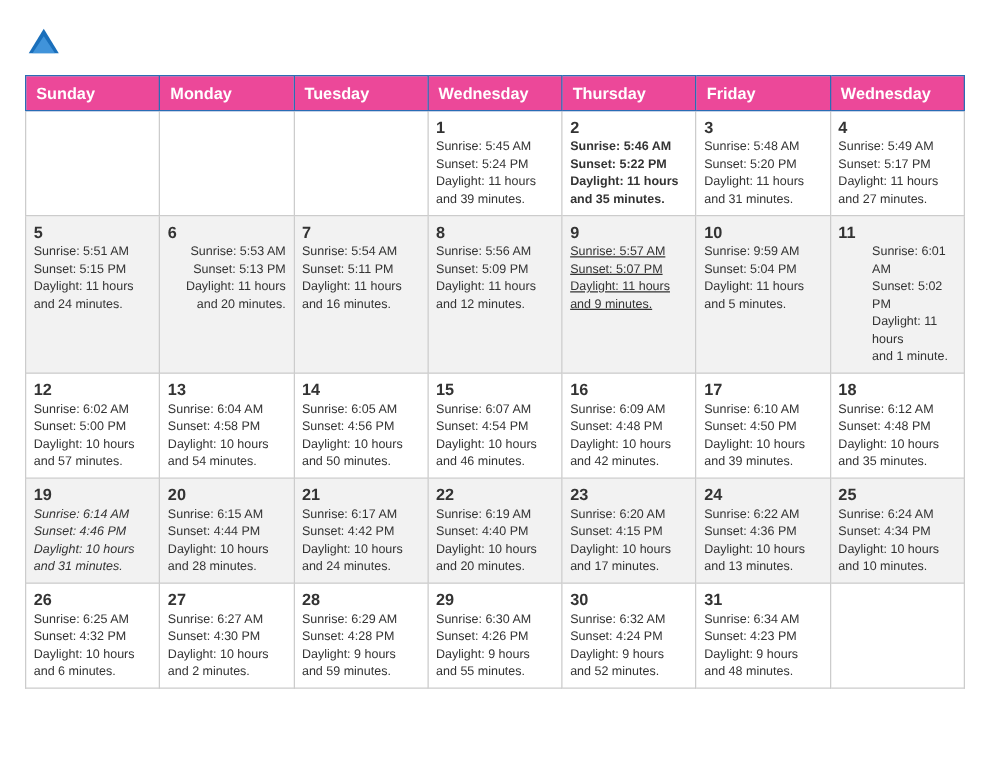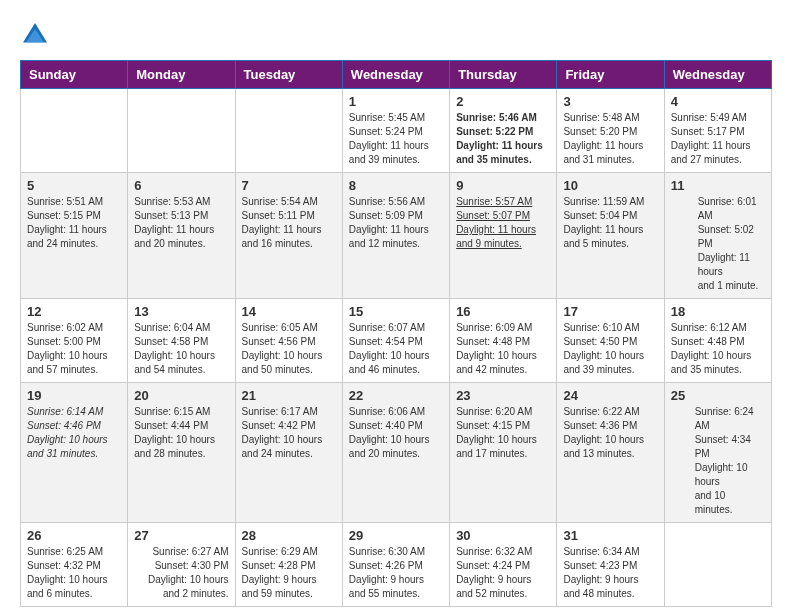--- a/index.html
+++ b/index.html
@@ -47,21 +47,21 @@
       font-size: 14px;
       color: #444;
       margin-top: 2px;
     }
     .calendar {
       width: 100%;
       border-collapse: collapse;
       border: 1px solid #ccc;
     }
     .calendar th {
-      background-color: #701a75;
+      background-color: #ec4899;
       color: #fff;
       text-align: left;
       padding: 6px 8px;
       font-size: 13px;
       font-weight: bold;
       border: 1px solid #2a6db5;
     }
     .calendar td {
       vertical-align: top;
       padding: 5px 6px;
@@ -161,21 +161,21 @@
         <tr class="row-shaded">
           <td>
             <div class="day-number">5</div>
             <div class="day-info" style="white-space: pre-line;">Sunrise: 5:51 AM
 Sunset: 5:15 PM
 Daylight: 11 hours
 and 24 minutes.</div>
           </td>
           <td>
             <div class="day-number">6</div>
-            <div class="day-info" style="white-space: pre-line;">Sunrise: 5:53 AM
+            <div class="day-info" style="white-space: pre-line; text-align: right;">Sunrise: 5:53 AM
 Sunset: 5:13 PM
 Daylight: 11 hours
 and 20 minutes.</div>
           </td>
           <td>
             <div class="day-number">7</div>
             <div class="day-info" style="white-space: pre-line;">Sunrise: 5:54 AM
 Sunset: 5:11 PM
 Daylight: 11 hours
 and 16 minutes.</div>
@@ -189,21 +189,21 @@
           </td>
           <td>
             <div class="day-number">9</div>
             <div class="day-info" style="white-space: pre-line; text-decoration: underline;">Sunrise: 5:57 AM
 Sunset: 5:07 PM
 Daylight: 11 hours
 and 9 minutes.</div>
           </td>
           <td>
             <div class="day-number">10</div>
-            <div class="day-info" style="white-space: pre-line;">Sunrise: 11:59 AM
+            <div class="day-info" style="white-space: pre-line;">Sunrise: 9:59 AM
 Sunset: 5:04 PM
 Daylight: 11 hours
 and 5 minutes.</div>
           </td>
           <td>
             <div class="day-number">11</div>
             <div class="day-info" style="white-space: pre-line; margin-left: 27px;">Sunrise: 6:01 AM
 Sunset: 5:02 PM
 Daylight: 11 hours
 and 1 minute.</div>
@@ -277,58 +277,58 @@
           </td>
           <td>
             <div class="day-number">21</div>
             <div class="day-info" style="white-space: pre-line;">Sunrise: 6:17 AM
 Sunset: 4:42 PM
 Daylight: 10 hours
 and 24 minutes.</div>
           </td>
           <td>
             <div class="day-number">22</div>
-            <div class="day-info" style="white-space: pre-line;">Sunrise: 6:06 AM
+            <div class="day-info" style="white-space: pre-line;">Sunrise: 6:19 AM
 Sunset: 4:40 PM
 Daylight: 10 hours
 and 20 minutes.</div>
           </td>
           <td>
             <div class="day-number">23</div>
             <div class="day-info" style="white-space: pre-line;">Sunrise: 6:20 AM
 Sunset: 4:15 PM
 Daylight: 10 hours
 and 17 minutes.</div>
           </td>
           <td>
             <div class="day-number">24</div>
             <div class="day-info" style="white-space: pre-line;">Sunrise: 6:22 AM
 Sunset: 4:36 PM
 Daylight: 10 hours
 and 13 minutes.</div>
           </td>
           <td>
             <div class="day-number">25</div>
-            <div class="day-info" style="white-space: pre-line; margin-left: 24px;">Sunrise: 6:24 AM
+            <div class="day-info" style="white-space: pre-line;">Sunrise: 6:24 AM
 Sunset: 4:34 PM
 Daylight: 10 hours
 and 10 minutes.</div>
           </td>
         </tr>
         <tr class="row-white">
           <td>
             <div class="day-number">26</div>
             <div class="day-info" style="white-space: pre-line;">Sunrise: 6:25 AM
 Sunset: 4:32 PM
 Daylight: 10 hours
 and 6 minutes.</div>
           </td>
           <td>
             <div class="day-number">27</div>
-            <div class="day-info" style="white-space: pre-line; text-align: right;">Sunrise: 6:27 AM
+            <div class="day-info" style="white-space: pre-line;">Sunrise: 6:27 AM
 Sunset: 4:30 PM
 Daylight: 10 hours
 and 2 minutes.</div>
           </td>
           <td>
             <div class="day-number">28</div>
             <div class="day-info" style="white-space: pre-line;">Sunrise: 6:29 AM
 Sunset: 4:28 PM
 Daylight: 9 hours
 and 59 minutes.</div>

